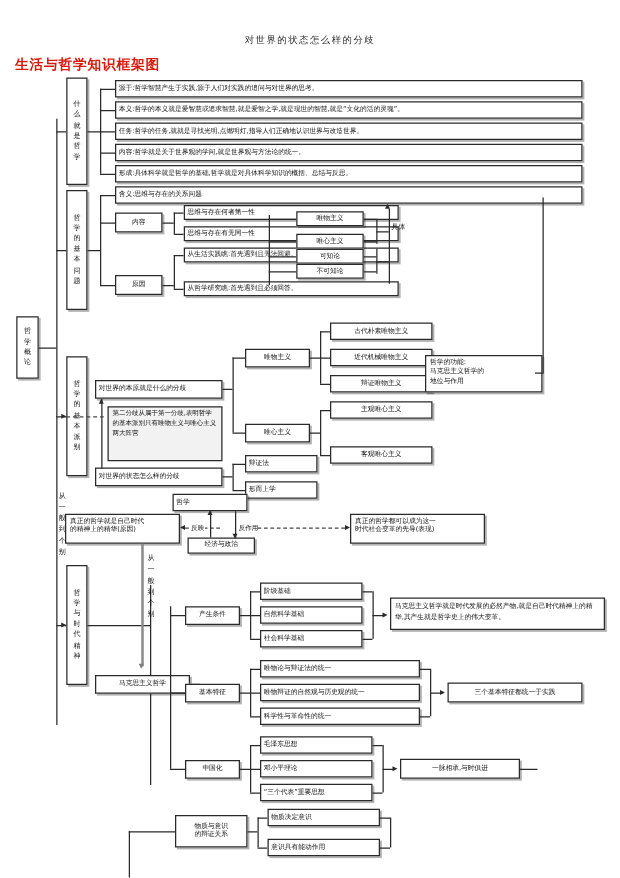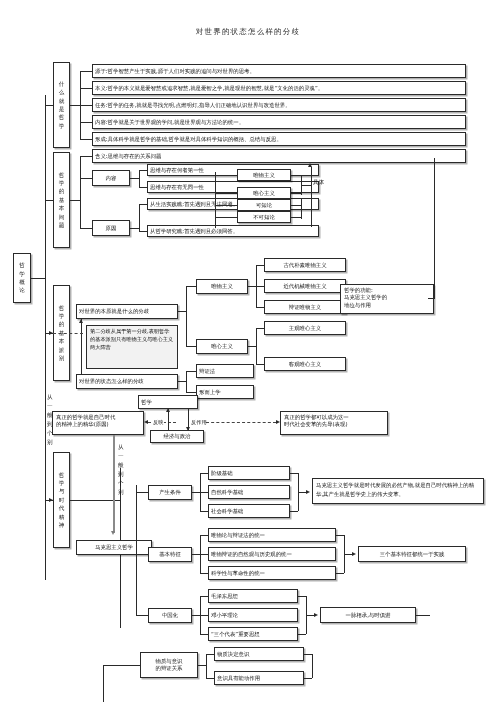--- a/index.html
+++ b/index.html
@@ -79,20 +79,21 @@
     border-top:4px solid #7d7d7d;border-bottom:0;
   }
   .lbl{position:absolute;font-size:5.2px;color:#111;background:#fff;padding:0 1px;}
 </style>
 </head>
 <body>
 
 <div class="page">
 
   <div class="hdr">对世界的状态怎么样的分歧</div>
+  <div class="title">生活与哲学知识框架图</div>
 
   <div class="vbx" style="left:13px;top:253px;width:18px;height:50px;">
     <span>哲</span>
       <span>学</span>
       <span>概</span>
       <span>论</span>
   </div>
 
   <div class="ln v" style="left:31px;top:278px;width:1px;height:0;"></div>
   <div class="ln h" style="left:31px;top:278px;width:14px;height:1px;"></div>

